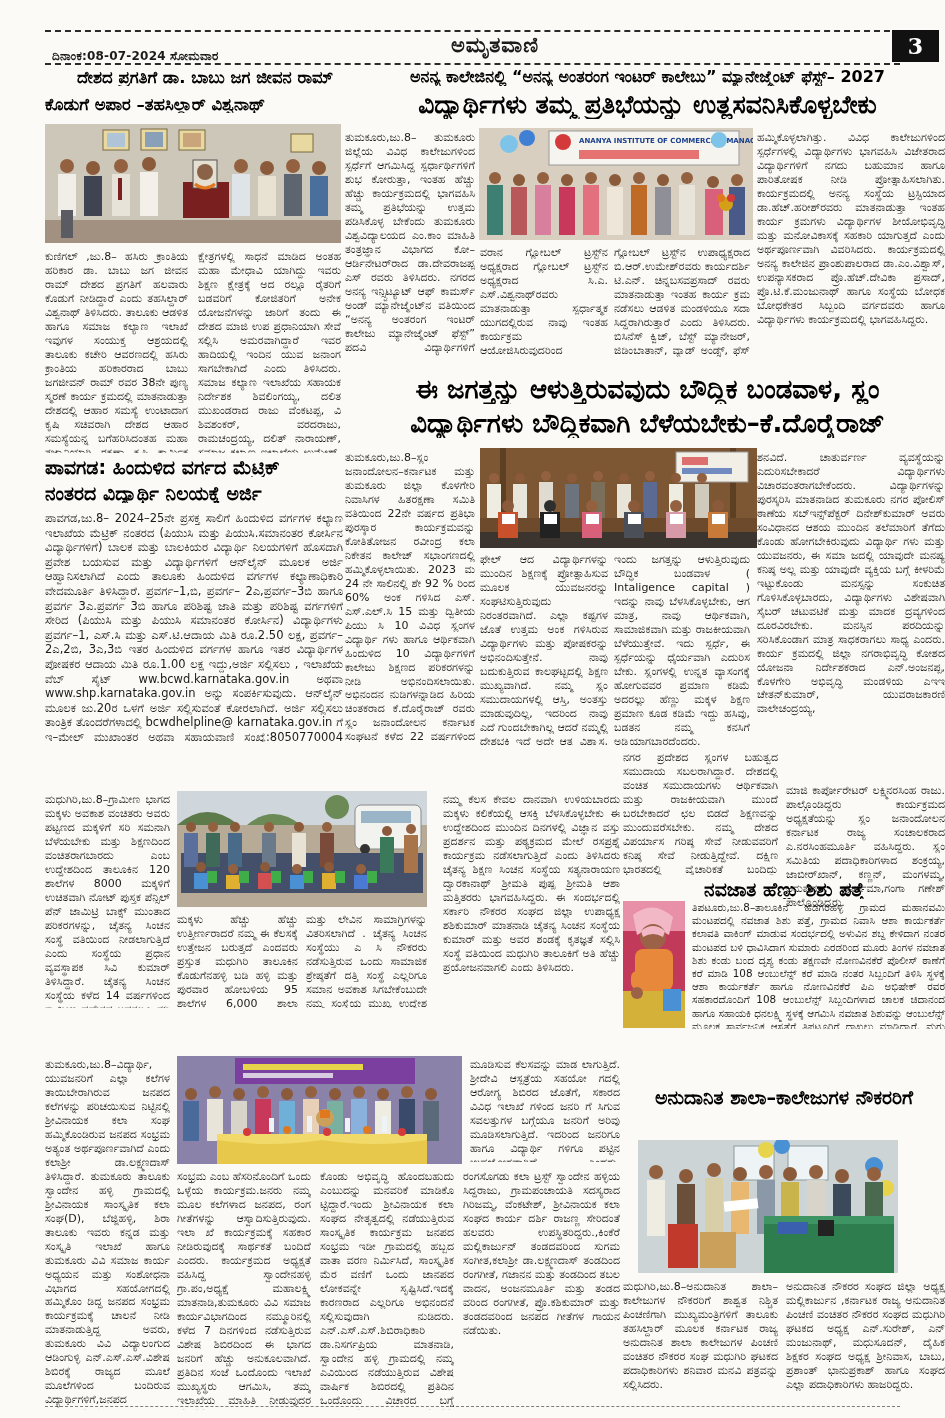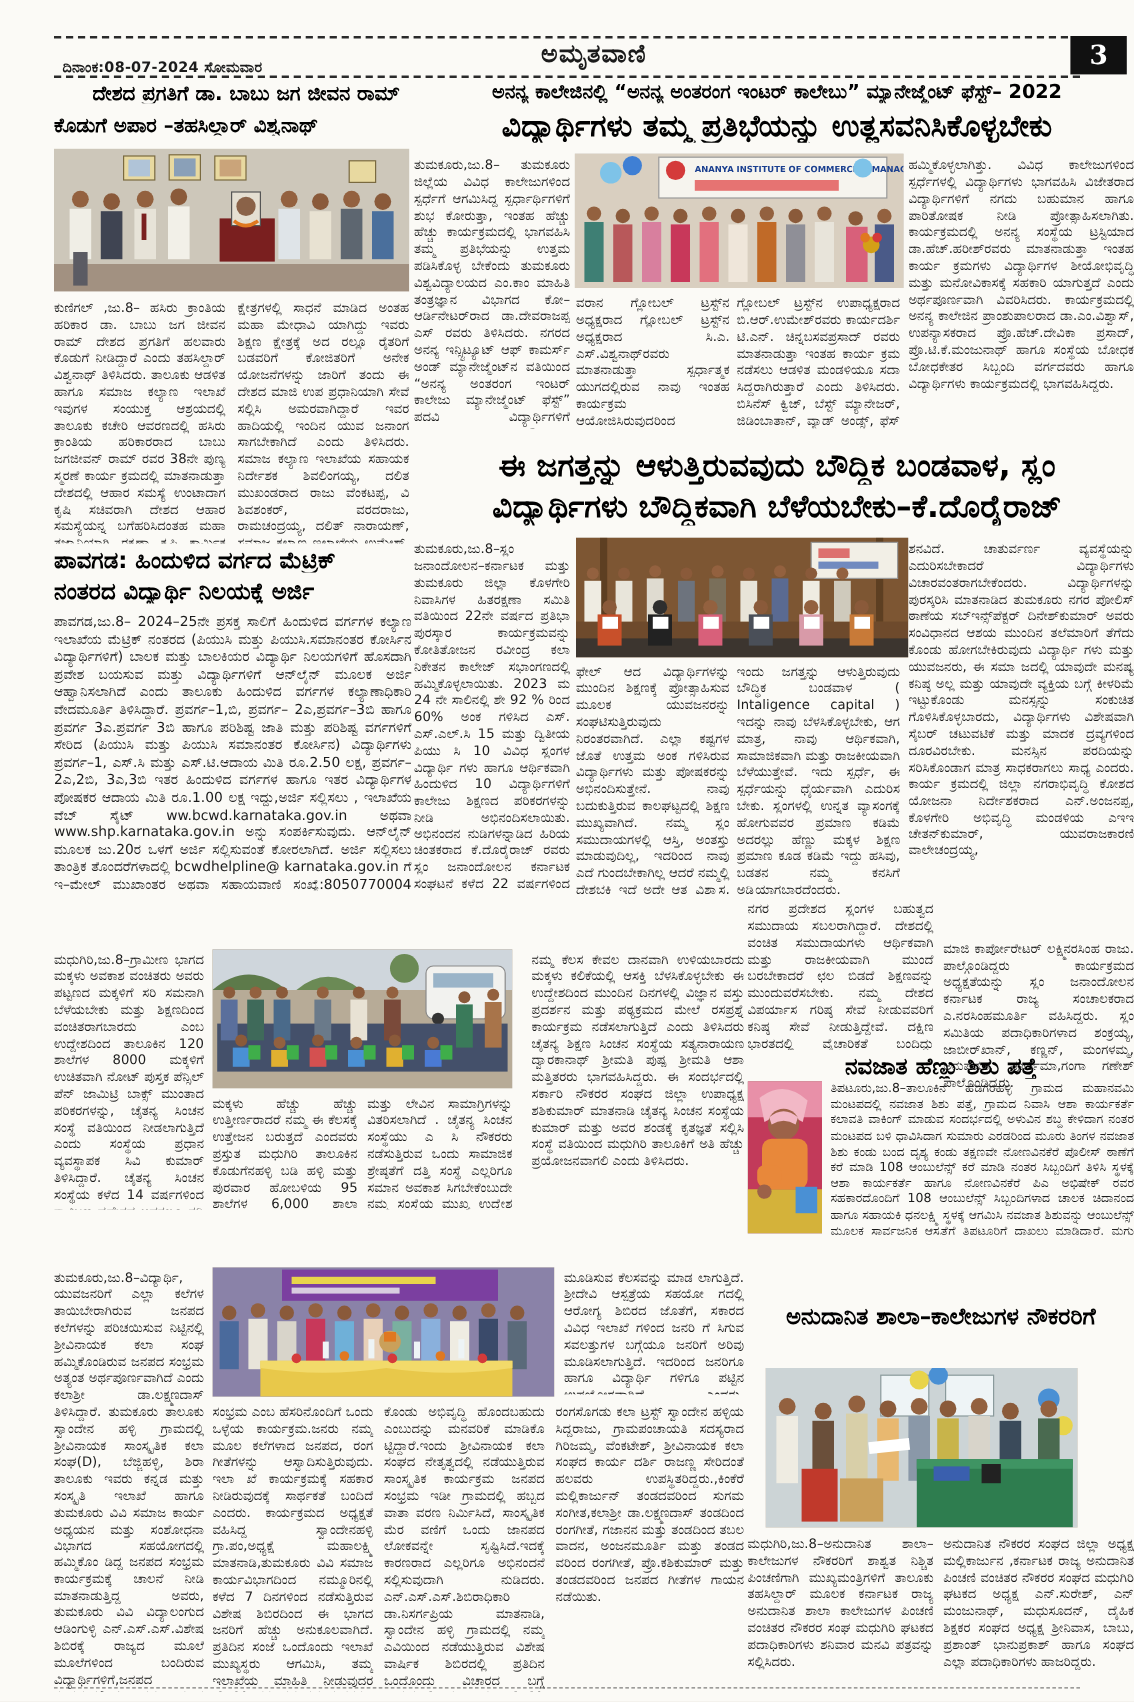--- a/index.html
+++ b/index.html
@@ -64,21 +64,21 @@
         <circle cx="248" cy="42" r="7" fill="#93613f"></circle>
           <rect x="239" y="50" width="18" height="42" fill="#5d6670"></rect>
         <circle cx="274" cy="44" r="7" fill="#8a5a3a"></circle>
           <rect x="265" y="52" width="18" height="40" fill="#4a6f9c"></rect>
       </g>
     </svg>
   </div>
   <div class="col" style="left:45px;top:250px;width:143px;height:203px;">ಕುಣಿಗಲ್ ,ಜು.8– ಹಸಿರು ಕ್ರಾಂತಿಯ ಹರಿಕಾರ ಡಾ. ಬಾಬು ಜಗ ಜೀವನ ರಾಮ್ ದೇಶದ ಪ್ರಗತಿಗೆ ಹಲವಾರು ಕೊಡುಗೆ ನೀಡಿದ್ದಾರೆ ಎಂದು ತಹಸಿಲ್ದಾರ್ ವಿಶ್ವನಾಥ್ ತಿಳಿಸಿದರು. ತಾಲೂಕು ಆಡಳಿತ ಹಾಗೂ ಸಮಾಜ ಕಲ್ಯಾಣ ಇಲಾಖೆ ಇವುಗಳ ಸಂಯುಕ್ತ ಆಶ್ರಯದಲ್ಲಿ ತಾಲೂಕು ಕಚೇರಿ ಆವರಣದಲ್ಲಿ ಹಸಿರು ಕ್ರಾಂತಿಯ ಹರಿಕಾರರಾದ ಬಾಬು ಜಗಜೀವನ್ ರಾಮ್ ರವರ 38ನೇ ಪುಣ್ಯ ಸ್ಮರಣೆ ಕಾರ್ಯ ಕ್ರಮದಲ್ಲಿ ಮಾತನಾಡುತ್ತಾ ದೇಶದಲ್ಲಿ ಆಹಾರ ಸಮಸ್ಯೆ ಉಂಟಾದಾಗ ಕೃಷಿ ಸಚಿವರಾಗಿ ದೇಶದ ಆಹಾರ ಸಮಸ್ಯೆಯನ್ನ ಬಗೆಹರಿಸಿದಂತಹ ಮಹಾ ತಜ್ಞಾನಿಯಾಗಿ ರಕ್ಷಣಾ ಕೃಷಿ ಕಾರ್ಮಿಕ ಸೇರಿದಂತೆ ಹಲವಾರು</div>
   <div class="col" style="left:198px;top:250px;width:143px;height:203px;">ಕ್ಷೇತ್ರಗಳಲ್ಲಿ ಸಾಧನೆ ಮಾಡಿದ ಅಂತಹ ಮಹಾ ಮೇಧಾವಿ ಯಾಗಿದ್ದು ಇವರು ಶಿಕ್ಷಣ ಕ್ಷೇತ್ರಕ್ಕೆ ಅದ ರಲ್ಲೂ ರೈತರಿಗೆ ಬಡವರಿಗೆ ಕೋಜಿತರಿಗೆ ಅನೇಕ ಯೋಜನೆಗಳನ್ನು ಜಾರಿಗೆ ತಂದು ಈ ದೇಶದ ಮಾಜಿ ಉಪ ಪ್ರಧಾನಿಯಾಗಿ ಸೇವೆ ಸಲ್ಲಿಸಿ ಅಮರವಾಗಿದ್ದಾರೆ ಇವರ ಹಾದಿಯಲ್ಲಿ ಇಂದಿನ ಯುವ ಜನಾಂಗ ಸಾಗಬೇಕಾಗಿದೆ ಎಂದು ತಿಳಿಸಿದರು. ಸಮಾಜ ಕಲ್ಯಾಣ ಇಲಾಖೆಯ ಸಹಾಯಕ ನಿರ್ದೇಶಕ ಶಿವಲಿಂಗಯ್ಯ, ದಲಿತ ಮುಖಂಡರಾದ ರಾಜು ವೆಂಕಟಪ್ಪ, ವಿ ಶಿವಶಂಕರ್, ವರದರಾಜು, ರಾಮಚಂದ್ರಯ್ಯ, ದಲಿತ್ ನಾರಾಯಣ್, ಸಮಾಜ ಕಲ್ಯಾಣ ಇಲಾಖೆಯ ಉಮೇಶ್, ವಸಂತ್ ಕುಮಾರ್, ಸೇರಿದಂತೆ ಅನೇಕರು ಉಪಸ್ಥಿತರಿದ್ದರು</div>
 
-  <div class="headline center" style="left:350px;top:69px;width:595px;font-size:16px;">ಅನನ್ಯ ಕಾಲೇಜಿನಲ್ಲಿ “ಅನನ್ಯ ಅಂತರಂಗ ಇಂಟರ್ ಕಾಲೇಬು” ಮ್ಯಾನೇಜ್ಮೆಂಟ್ ಫೆಸ್ಟ್– 2022</div>
+  <div class="headline center" style="left:350px;top:69px;width:595px;font-size:16px;">ಅನನ್ಯ ಕಾಲೇಜಿನಲ್ಲಿ “ಅನನ್ಯ ಅಂತರಂಗ ಇಂಟರ್ ಕಾಲೇಬು” ಮ್ಯಾನೇಜ್ಮೆಂಟ್ ಫೆಸ್ಟ್– 2027</div>
   <div class="headline center" style="left:350px;top:92px;width:595px;font-size:25px;">ವಿದ್ಯಾರ್ಥಿಗಳು ತಮ್ಮ ಪ್ರತಿಭೆಯನ್ನು ಉತ್ಲಸವನಿಸಿಕೊಳ್ಳಬೇಕು</div>
   <div class="photo" style="left:479px;top:128px;width:274px;height:112px;">
     <svg viewBox="0 0 274 112" preserveAspectRatio="none">
       <rect width="274" height="112" fill="#d9cfc0"></rect>
       <rect x="70" y="3" width="190" height="34" fill="#f6f4ee" stroke="#9a9a9a"></rect>
       <circle cx="84" cy="14" r="8" fill="#d43a3a"></circle>
       <text x="100" y="15" font-size="7" fill="#1a3f8f" font-weight="bold">ANANYA INSTITUTE OF COMMERCE &amp; MANAGEMENT</text>
       <rect x="100" y="22" width="120" height="9" fill="#e04848" opacity=".75"></rect>
       <circle cx="30" cy="16" r="9" fill="#7ec3e8"></circle>
         <circle cx="48" cy="10" r="8" fill="#3f7fd4"></circle>

